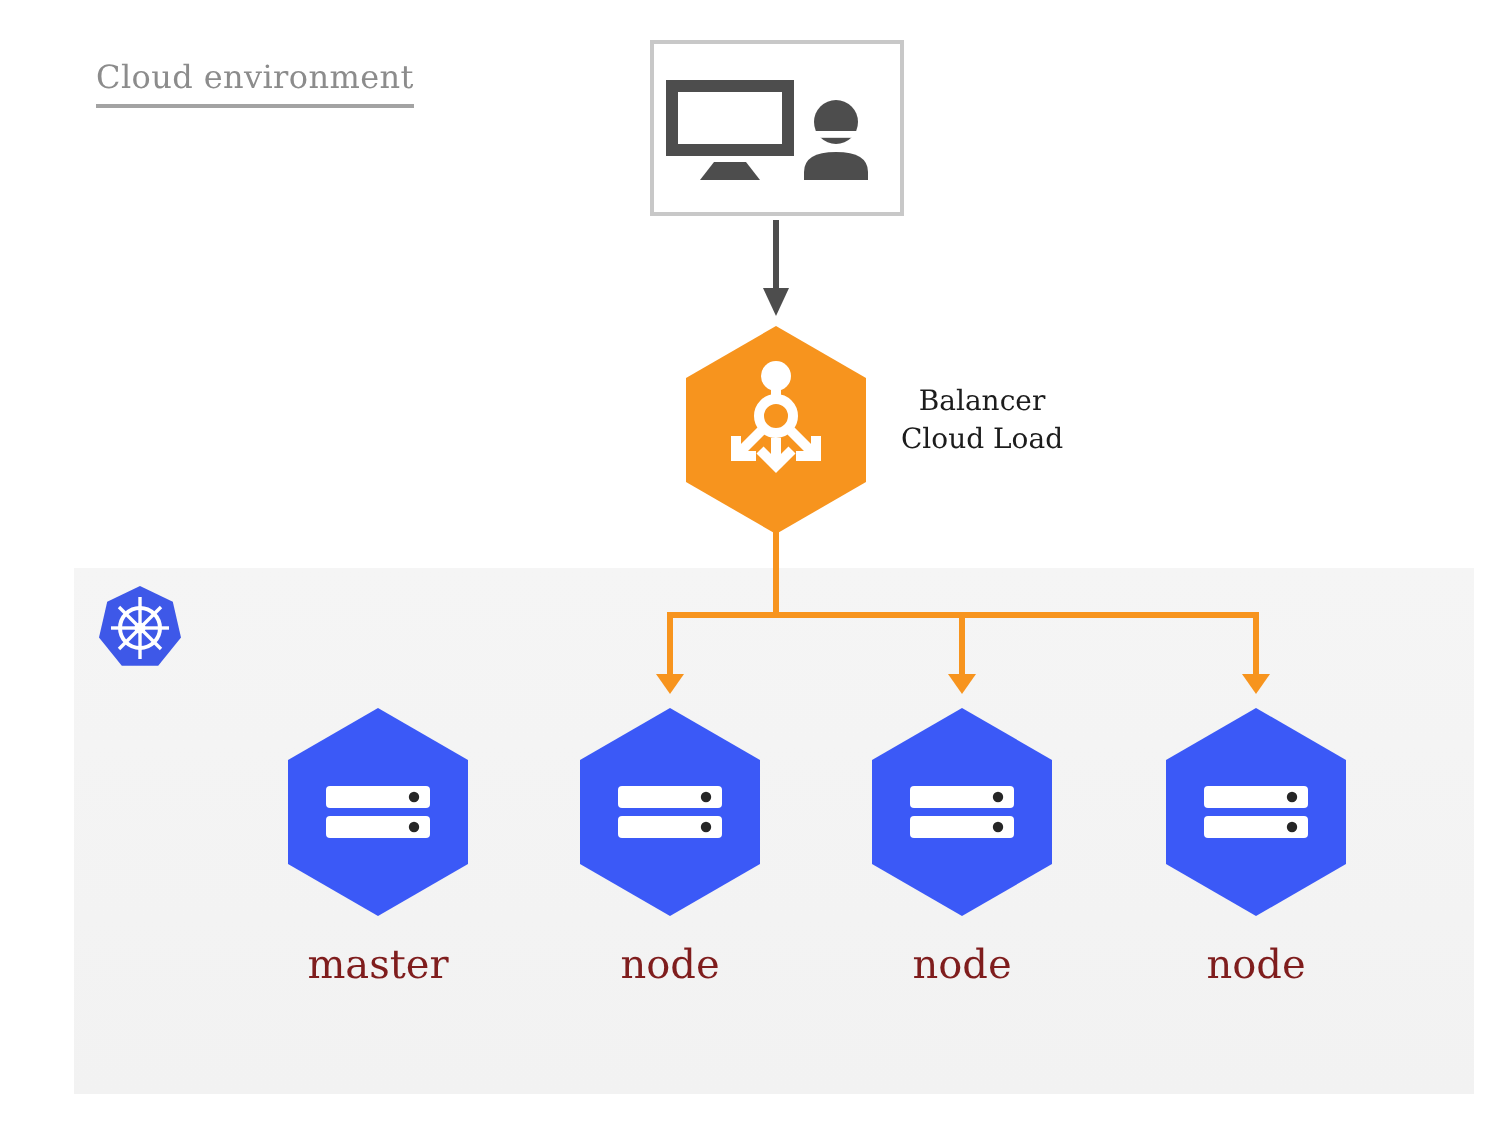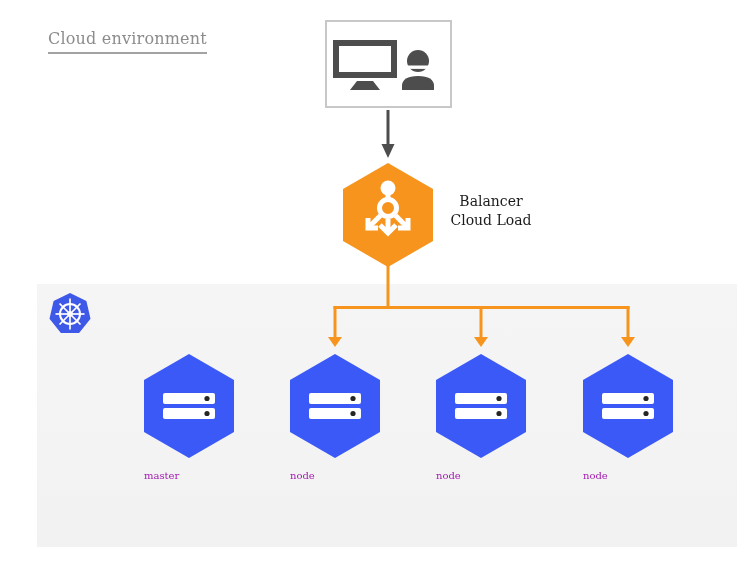--- a/index.html
+++ b/index.html
@@ -37,23 +37,23 @@
     left:445px;top:192px;
     width:92px;
     text-align:center;
     font-size:14px;
     line-height:19px;
     color:#1C1C1C;
   }
   .node-label{
     width:90px;
     top:470px;
-    text-align:left;
-    font-size:10px;
-    color:#a21caf;
+    text-align:center;
+    font-size:20px;
+    color:#7f1d1d;
   }
   svg{display:block;}
 </style>
 </head>
 <body>
 
 <div class="canvas">
 
   <div class="abs title">Cloud environment</div>
 

